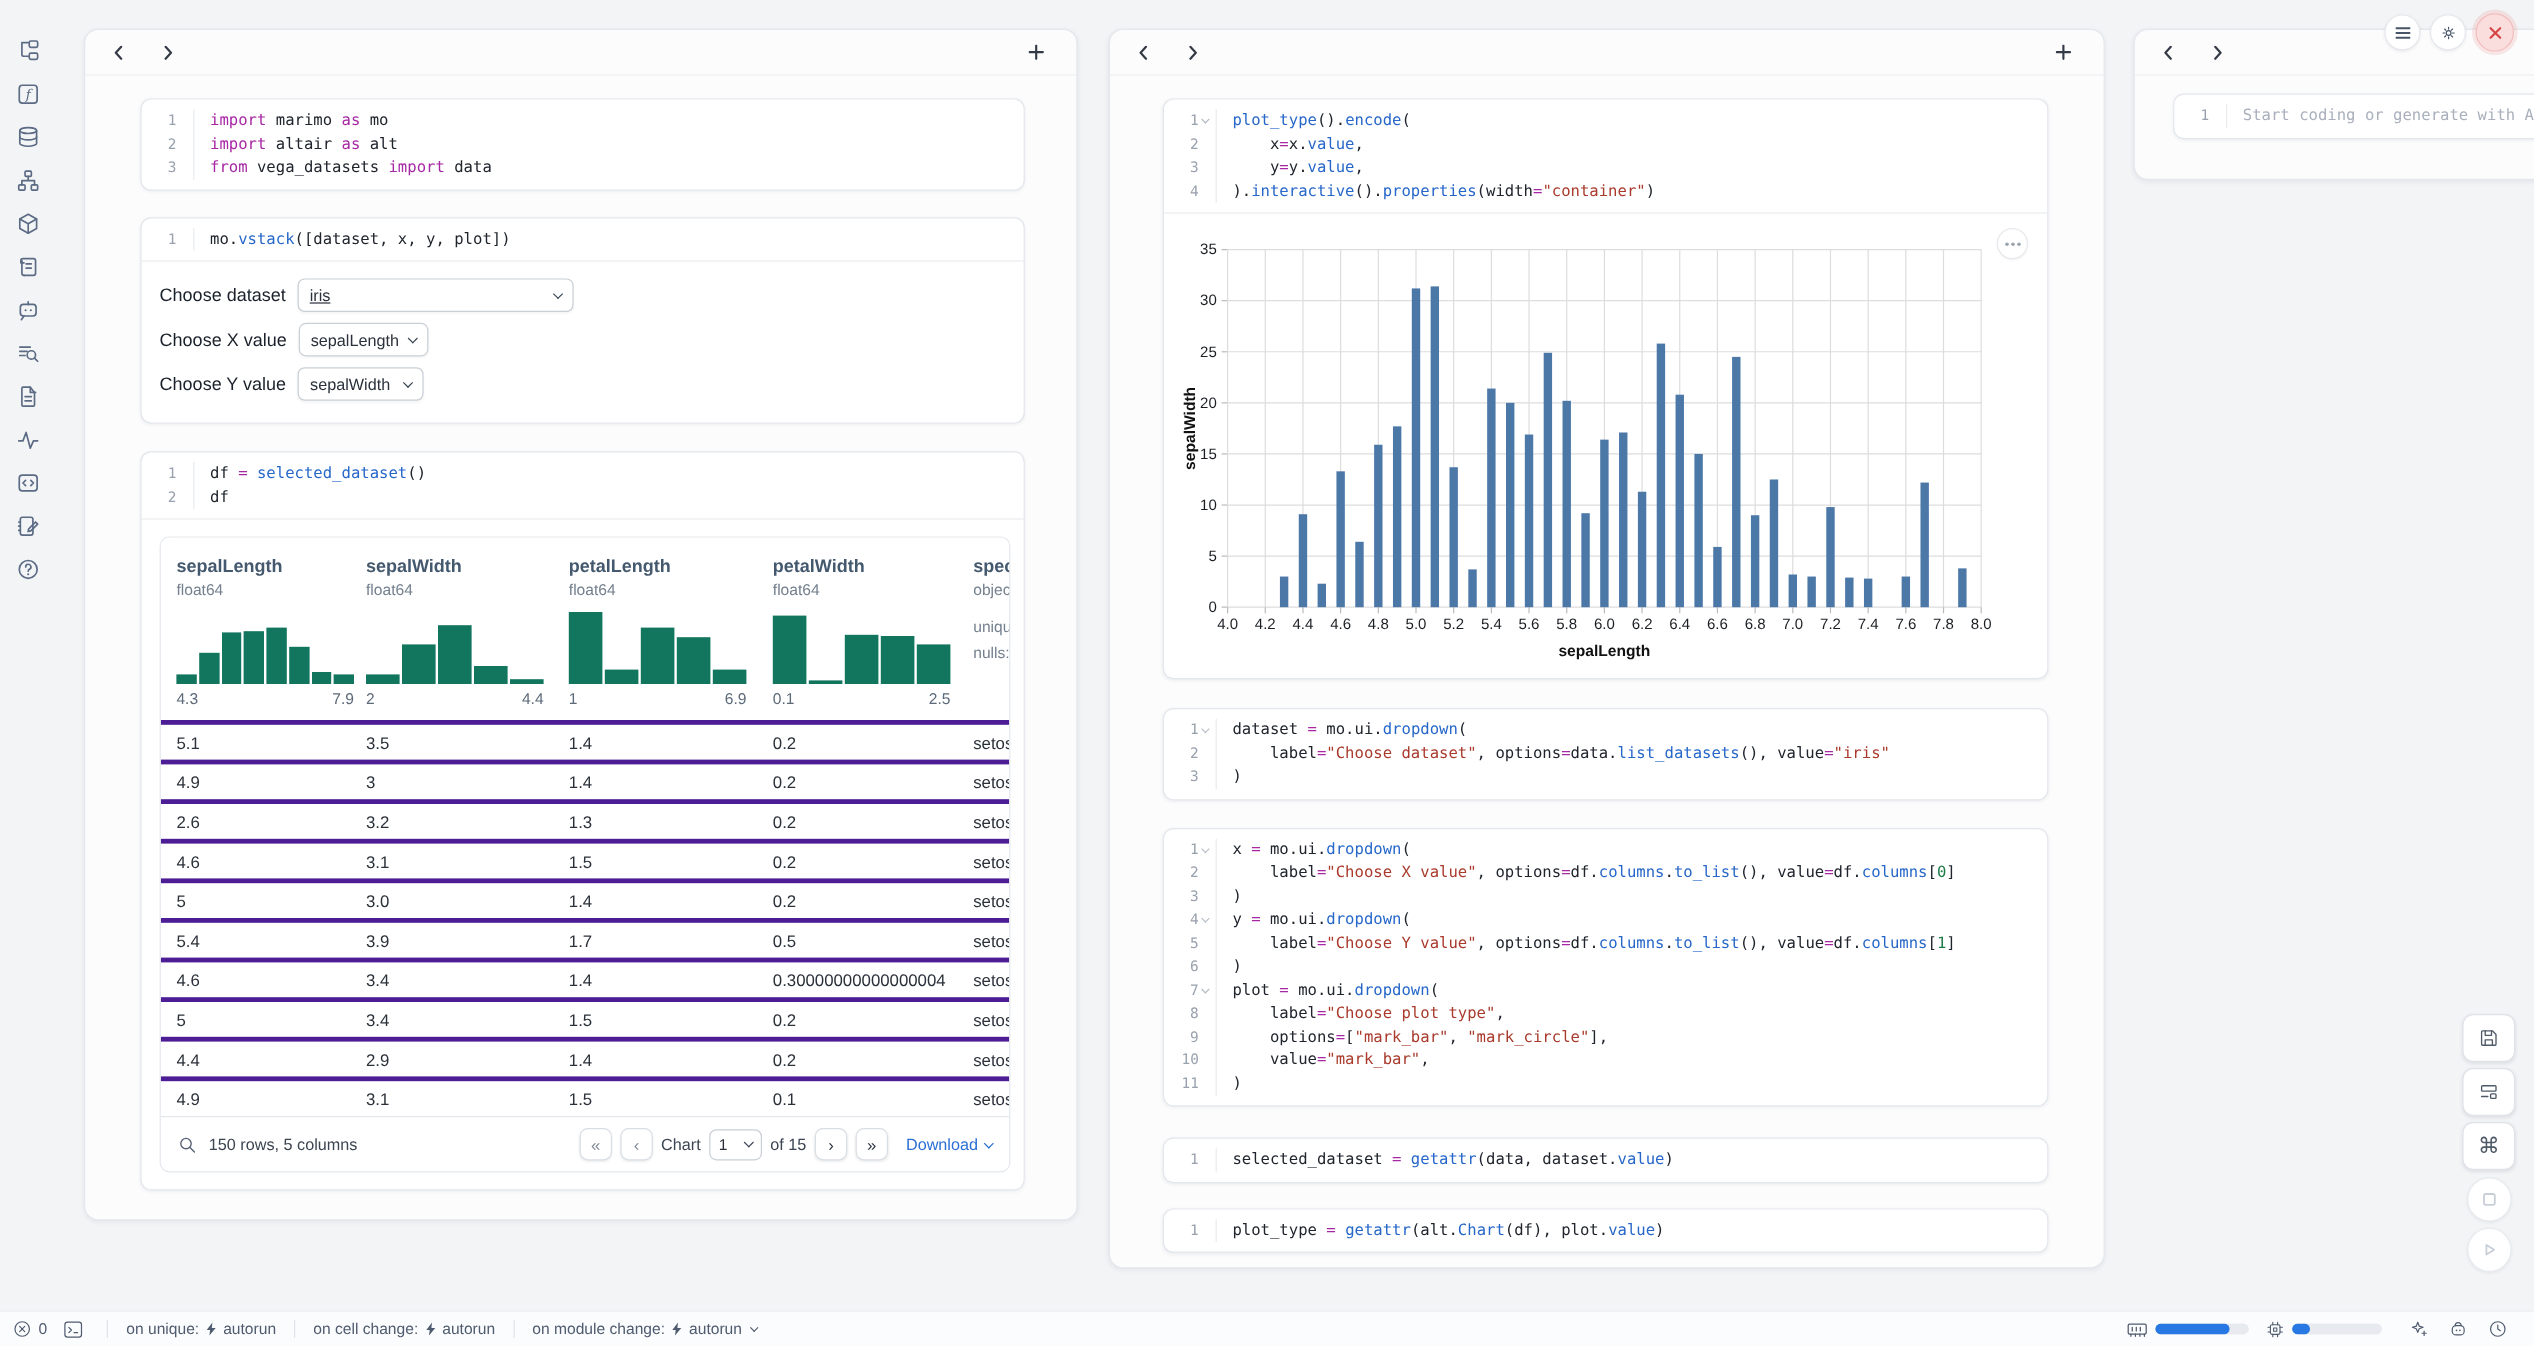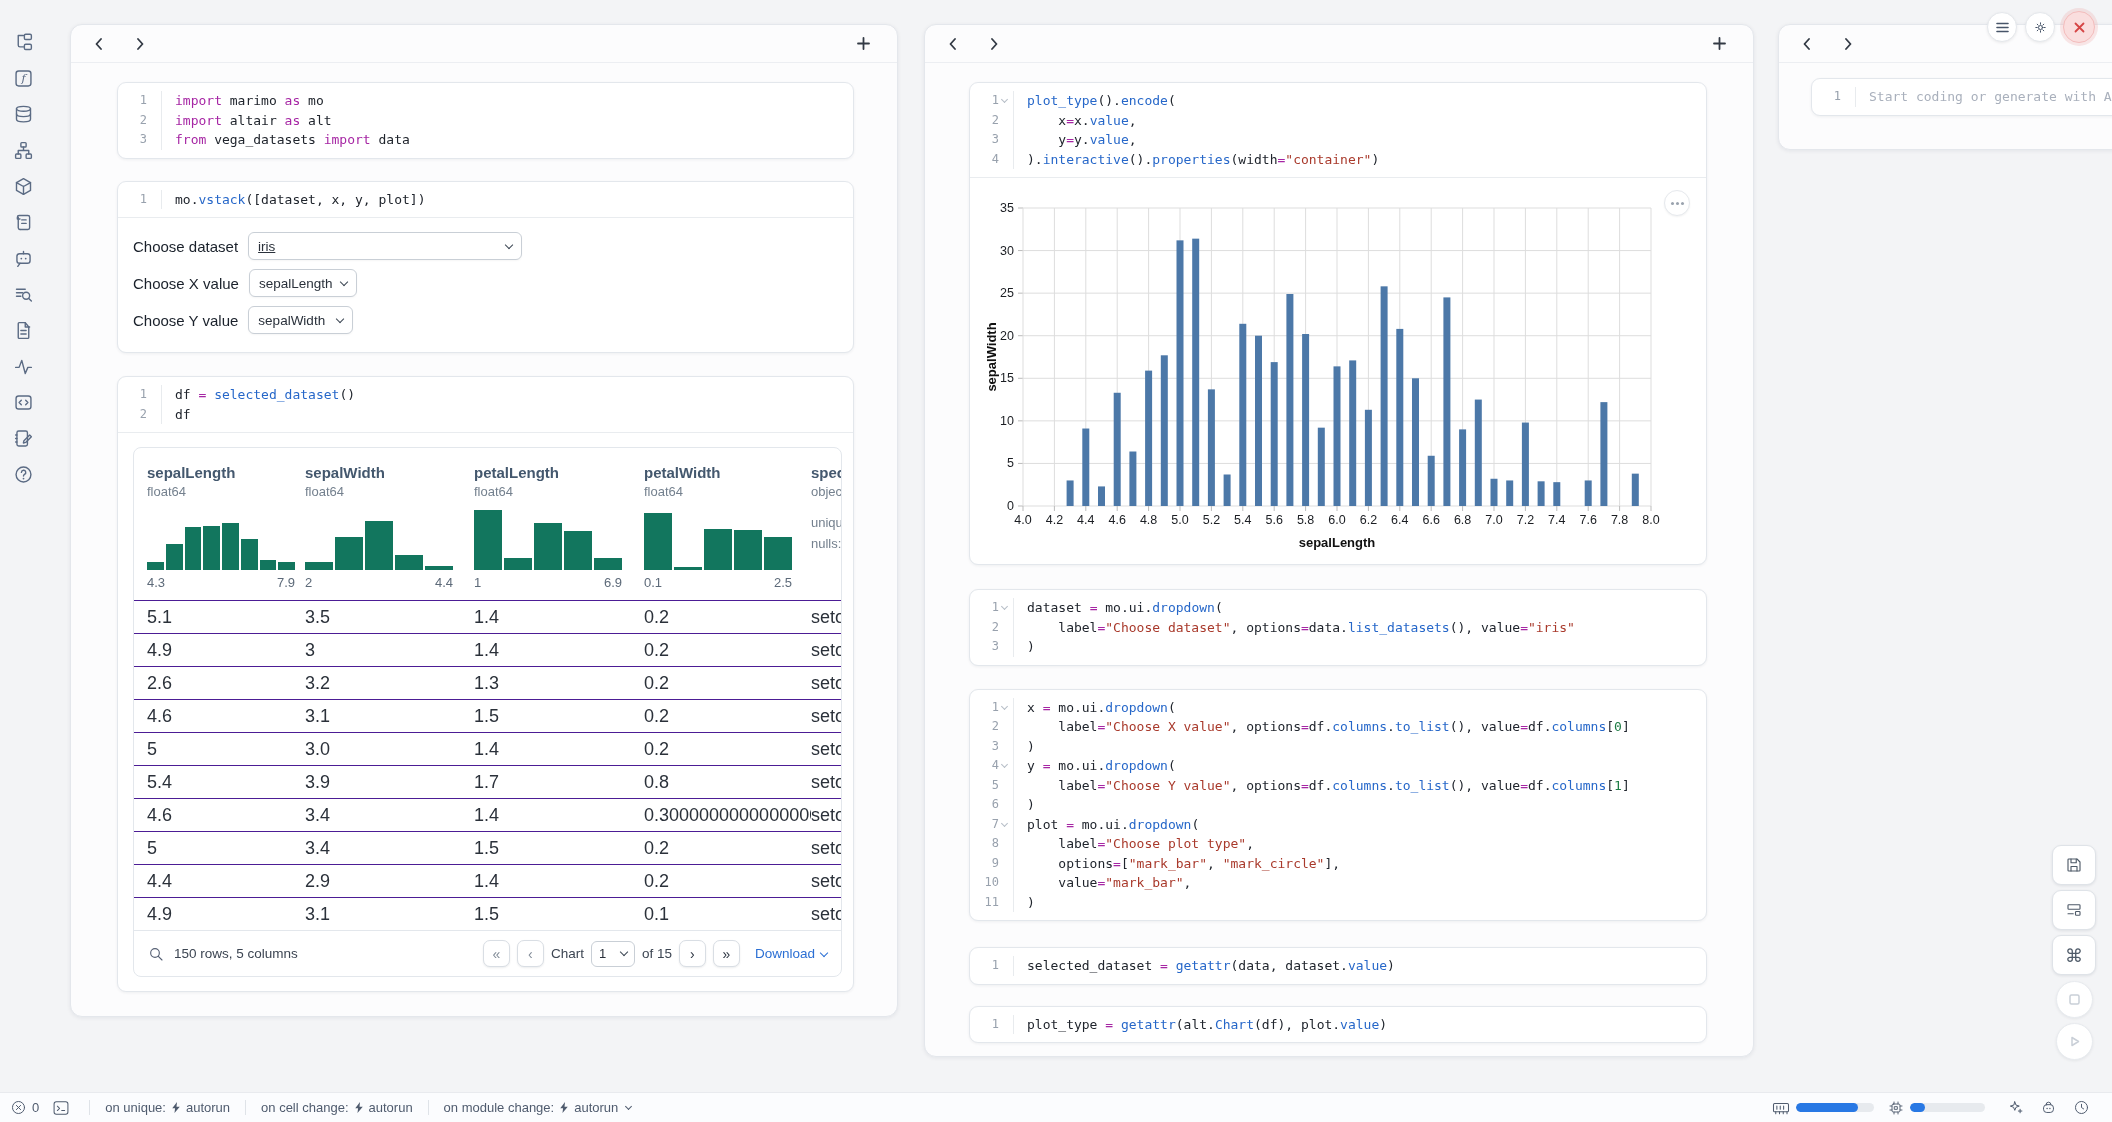--- a/index.html
+++ b/index.html
@@ -40,36 +40,36 @@
   .tk-st{color:#a93a2c;}
   .tk-num{color:#1c7c44;}
   .tk-pl{color:#20252d;}
   .cell-output{border-top:1px solid #e9ecef;position:relative;}
   
   .controls{padding:13px 0 10px 15px;}
   .ctrl-row{display:flex;align-items:center;gap:10px;height:30px;margin-bottom:7px;}
   .ctrl-label{font-size:15px;color:#1a212b;}
   .select{height:28px;border:1px solid #c9cfd6;border-radius:6px;background:#fff;display:flex;align-items:center;
     justify-content:space-between;padding:0 9px;font-size:13.5px;color:#2a313b;box-shadow:0 1px 2px rgba(0,0,0,.04);cursor:pointer;}
-  .ctrl-row:nth-child(1) .select{width:274px;text-decoration:underline;}
+  .ctrl-row:nth-child(1) .select{width:230px;text-decoration:underline;}
   .ctrl-row:nth-child(2) .select{width:108px;}
   .ctrl-row:nth-child(3) .select{width:105px;}
   .ctrl-row:nth-child(4) .select{width:108px;}
   .caret{width:6px;height:6px;border-right:1.6px solid #3c4754;border-bottom:1.6px solid #3c4754;transform:rotate(45deg);margin-top:-3px;flex:none;}
   
   .dftable{margin:14px 15px;border:1px solid #e3e7ec;border-radius:8px;overflow:hidden;width:709px;background:#fff;}
   .dt-head{display:grid;grid-template-columns:158px 169px 170px 167px 1fr;padding:16px 0 10px 13px;}
   .dt-name{font-size:15px;font-weight:bold;color:#44586e;white-space:nowrap;overflow:hidden;}
   .dt-type{font-size:13px;color:#74808e;margin-top:3px;white-space:nowrap;overflow:hidden;}
   .hist{display:flex;align-items:flex-end;gap:2px;height:60px;width:148px;margin-top:11px;}
   .hist span{flex:1;background:#12765e;}
   .range{display:flex;justify-content:space-between;width:148px;margin-top:5px;font-size:13px;color:#5d6a79;}
   .dt-stats{margin-top:13px;font-size:13px;color:#74808e;line-height:21px;white-space:nowrap;overflow:hidden;}
   .dt-row{display:grid;grid-template-columns:158px 169px 170px 167px 1fr;height:33px;align-items:center;
-    border-top:1px solid #4c1d95;padding-left:13px;font-size:18px;color:#2b313a;}
+    border-top:4px solid #4c1d95;padding-left:13px;font-size:14px;color:#2b313a;}
   .dt-row span{white-space:nowrap;overflow:hidden;}
   .dt-foot{display:flex;align-items:center;border-top:1px solid #e3e7ec;height:46px;padding:0 14px;gap:10px;
     font-size:13.5px;color:#3c4552;}
   .dt-foot svg{stroke:#566074;fill:none;stroke-width:1.7;stroke-linecap:round;}
   .pager{margin-left:auto;display:flex;align-items:center;gap:7px;}
   .pg-btn{width:27px;height:27px;border:1px solid #d9dee4;border-radius:7px;background:#fff;display:flex;align-items:center;
     justify-content:center;font-size:14px;cursor:pointer;box-shadow:0 1px 2px rgba(16,24,40,.08);padding:0;font-family:"Liberation Sans",sans-serif;}
   .pg-dim{color:#828c98;}
   .pg-dark{color:#2d3542;}
   .page-select{width:44px;height:26px;border:1px solid #c9cfd6;border-radius:6px;background:#fff;display:flex;align-items:center;
@@ -409,21 +409,21 @@
                   <span>5</span>
                   <span>3.0</span>
                   <span>1.4</span>
                   <span>0.2</span>
                   <span>setosa</span>
                 </div>
                 <div class="dt-row">
                   <span>5.4</span>
                   <span>3.9</span>
                   <span>1.7</span>
-                  <span>0.8</span>
+                  <span>0.5</span>
                   <span>setosa</span>
                 </div>
                 <div class="dt-row">
                   <span>4.6</span>
                   <span>3.4</span>
                   <span>1.4</span>
                   <span>0.30000000000000004</span>
                   <span>setosa</span>
                 </div>
                 <div class="dt-row">

